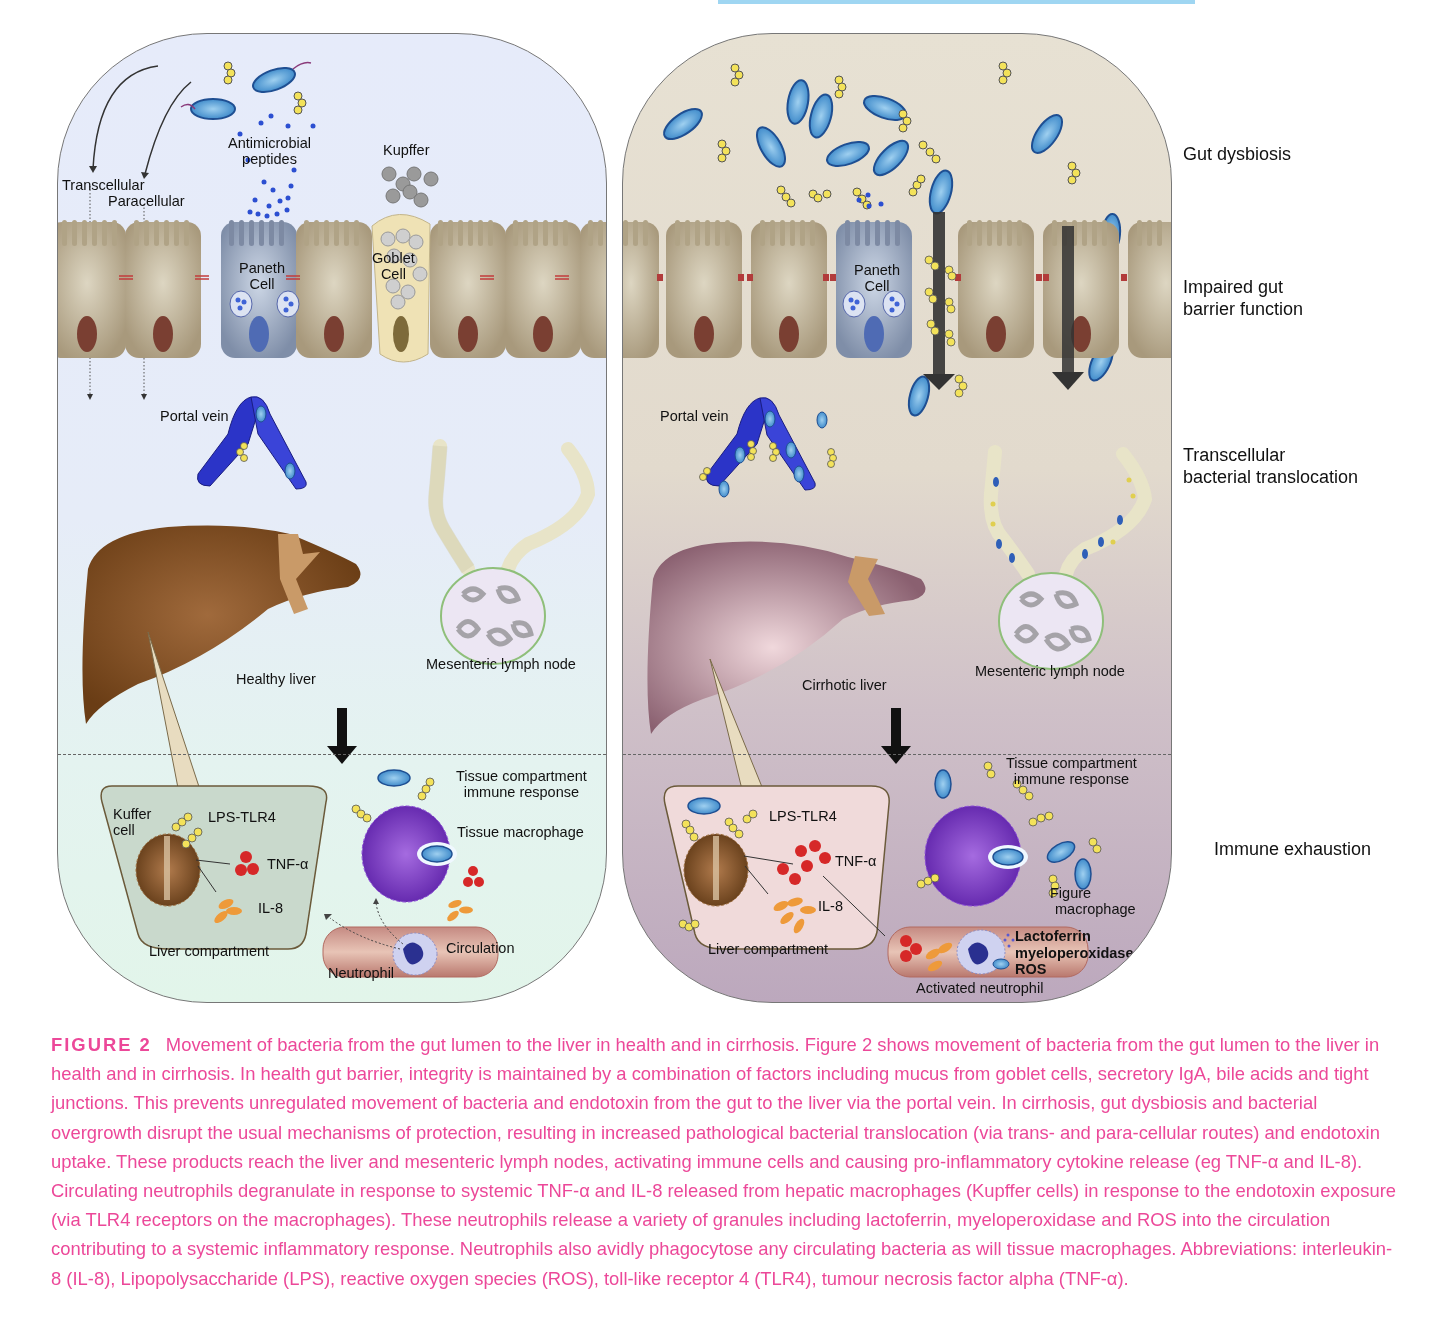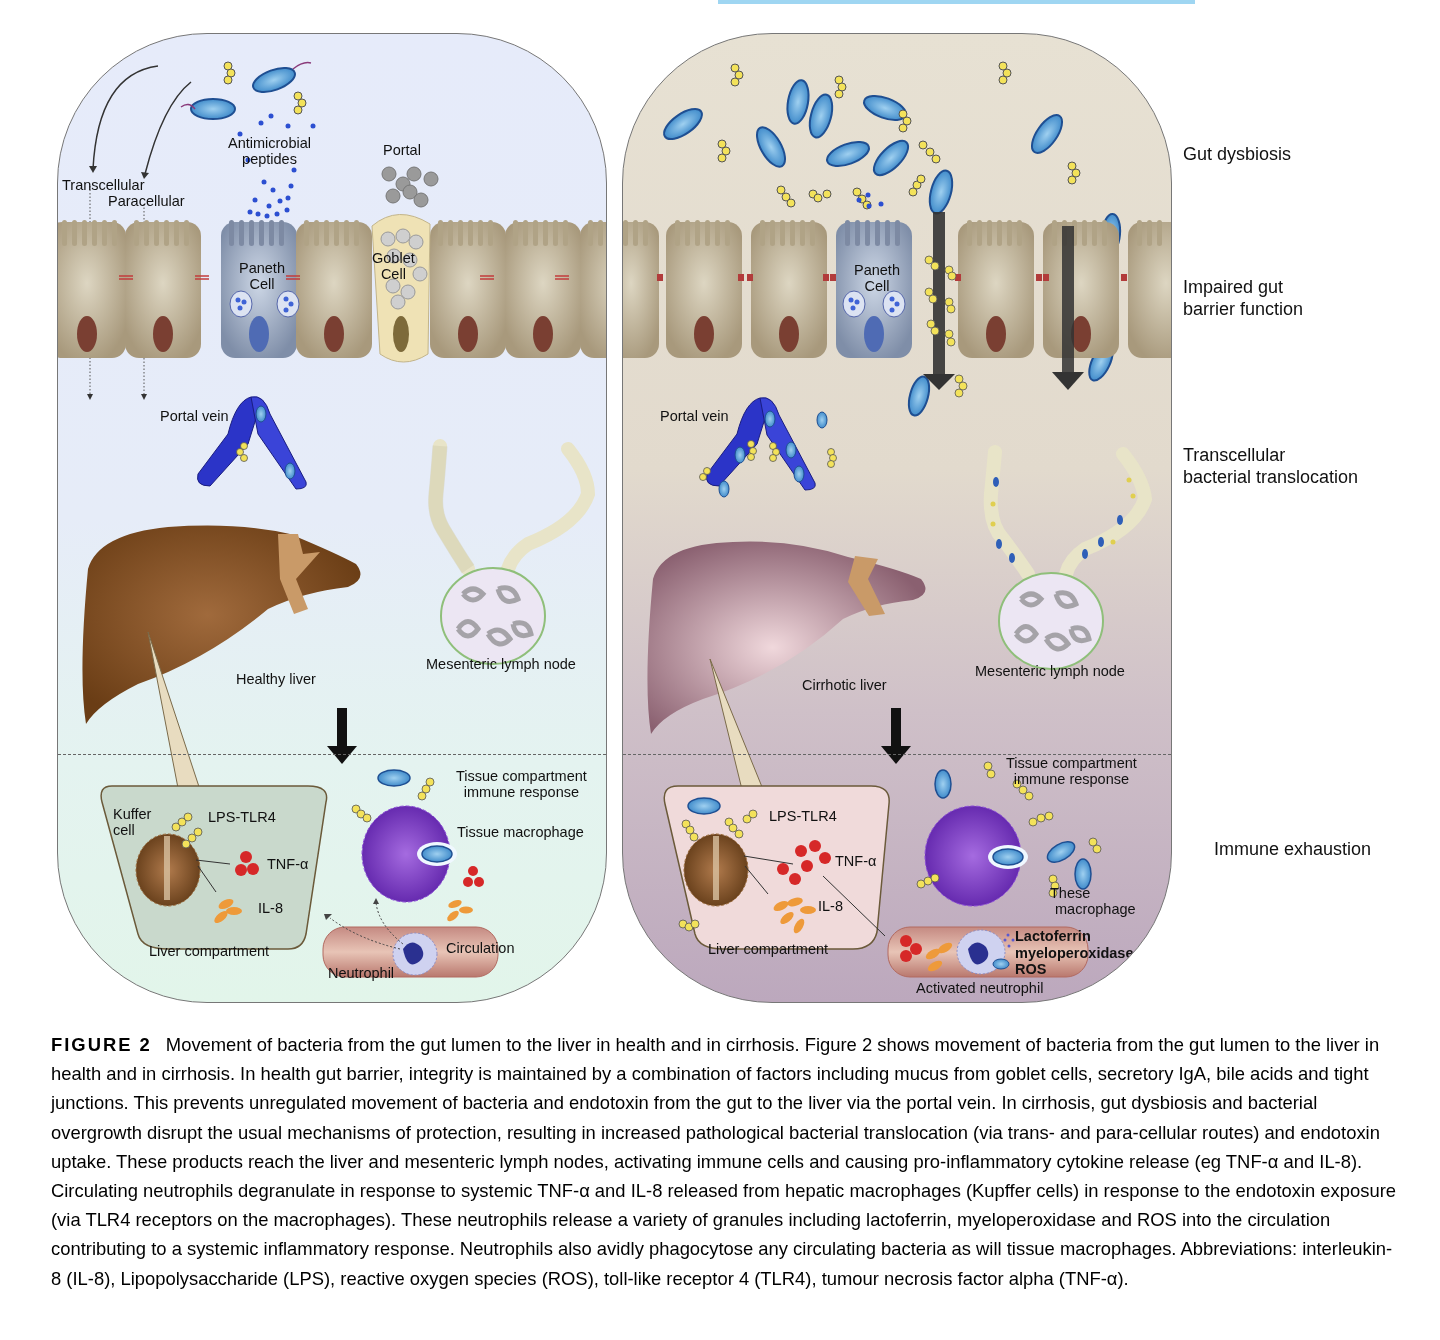--- a/index.html
+++ b/index.html
@@ -5,21 +5,21 @@
   html,body{margin:0;padding:0;background:#ffffff;}
   body{width:1440px;height:1340px;position:relative;overflow:hidden;font-family:"Liberation Sans",sans-serif;color:#111;}
   .topbar{position:absolute;left:718px;top:0;width:477px;height:4px;background:#9fd6f2;}
   .panel{position:absolute;top:33px;width:548px;height:968px;border:1.5px solid #777;border-radius:150px 150px 150px 150px;overflow:hidden;}
   .panel.healthy{left:57px;background:linear-gradient(to bottom,#e6ebfa 0%,#e6ecf8 50%,#e4f3f0 75%,#e2f5ea 100%);}
   .panel.cirrhosis{left:622px;background:linear-gradient(to bottom,#e7e1d3 0%,#e2dacd 45%,#cfc0c8 70%,#bca8bd 100%);}
   .lbl{position:absolute;font-size:14.5px;line-height:16px;white-space:nowrap;}
   .lbl.c{text-align:center;}
   .side{position:absolute;left:1183px;font-size:18px;line-height:22px;}
   svg.ov{position:absolute;left:0;top:0;}
-  .caption{position:absolute;left:51px;top:1030px;width:1345px;font-family:"Liberation Sans",sans-serif;font-size:18.4px;line-height:29.2px;color:#000000;}
+  .caption{position:absolute;left:51px;top:1030px;width:1345px;font-family:"Liberation Sans",sans-serif;font-size:18.4px;line-height:29.2px;color:#ec4899;}
   .caption .fig{font-weight:bold;letter-spacing:2px;margin-right:14px;}
   .dash{position:absolute;height:0;border-top:1px dashed #666;}
 </style>
 </head>
 <body>
 
 <div class="topbar"></div>
 
 <div class="panel healthy">
   <svg class="ov" width="548" height="968" viewBox="0 0 548 968">
@@ -315,21 +315,21 @@
     <path d="M342 915 Q300 905 272 884" stroke="#444" stroke-dasharray="2 2" fill="none"></path>
     <polygon points="268,886 274,880 266,880" fill="#444"></polygon>
   </svg>
 
   <div class="dash" style="left:0;top:720px;width:548px;"></div>
 
   <div class="lbl c" style="left:170px;top:101px;">
     <div>Antimicrobial</div>
     <div>peptides</div>
   </div>
-  <div class="lbl" style="left:325px;top:108px;">Portal</div>
+  <div class="lbl" style="left:325px;top:108px;">Kupffer</div>
   <div class="lbl" style="left:4px;top:143px;">Transcellular</div>
   <div class="lbl" style="left:50px;top:159px;">Paracellular</div>
   <div class="lbl c" style="left:181px;top:226px;">
     <div>Paneth</div>
     <div>Cell</div>
   </div>
   <div class="lbl c" style="left:314px;top:216px;">
     <div>Goblet</div>
     <div>Cell</div>
   </div>
@@ -709,21 +709,21 @@
     <div>Cell</div>
   </div>
   <div class="lbl" style="left:37px;top:374px;">Portal vein</div>
   <div class="lbl" style="left:179px;top:643px;">Cirrhotic liver</div>
   <div class="lbl" style="left:352px;top:629px;">Mesenteric lymph node</div>
   <div class="lbl c" style="left:383px;top:721px;">
     <div>Tissue compartment</div>
     <div>immune response</div>
   </div>
   <div class="lbl" style="left:427px;top:851px;">
-    <div>These</div>
+    <div>Figure</div>
     <div style="margin-left:5px;">macrophage</div>
   </div>
   <div class="lbl" style="left:146px;top:774px;">LPS-TLR4</div>
   <div class="lbl" style="left:212px;top:819px;">TNF-α</div>
   <div class="lbl" style="left:195px;top:864px;">IL-8</div>
   <div class="lbl" style="left:85px;top:907px;">Liver compartment</div>
   <div class="lbl" style="left:392px;top:894px;line-height:16.5px;font-weight:bold;">
     <div>Lactoferrin</div>
     <div>myeloperoxidase</div>
     <div>ROS</div>

